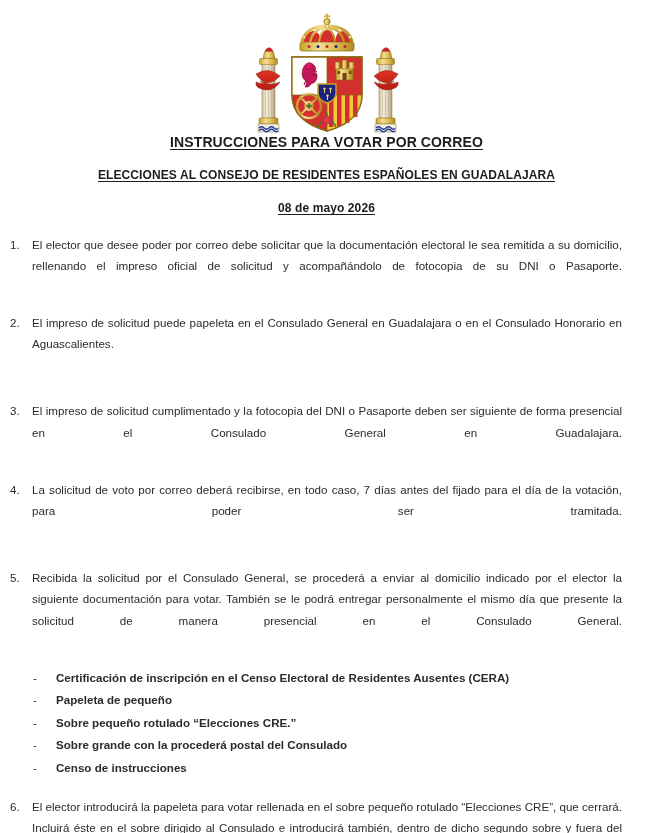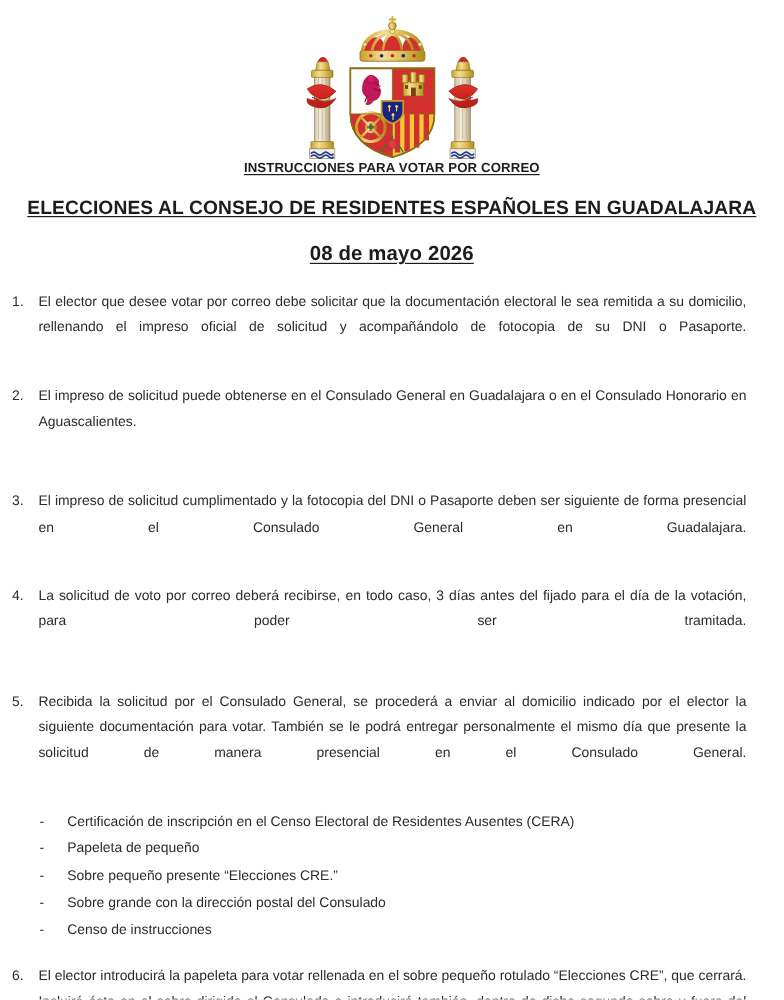--- a/index.html
+++ b/index.html
@@ -38,33 +38,33 @@
     display: block;
   }
 
   
   .headings {
     margin-top: 2px;
     text-align: center;
   }
   .heading {
     font-weight: bold;
-    font-size: 11px;
+    font-size: 14px;
     letter-spacing: 0.1px;
     color: #1c1c1c;
     margin: 0;
     line-height: 1.2;
   }
   .heading span.u {
     text-decoration: underline;
     text-underline-offset: 2px;
   }
   .h-title   { margin-top: 6px; }
-  .h-sub     { margin-top: 17px; font-size: 16px; }
-  .h-date    { margin-top: 19px; font-size: 17px; }
+  .h-sub     { margin-top: 17px; font-size: 12px; }
+  .h-date    { margin-top: 19px; font-size: 12px; }
 
   
   .content {
     margin-top: 18px;
     padding: 0 31px 0 10px;
   }
 
   .item {
     display: flex;
     align-items: flex-start;
@@ -104,20 +104,21 @@
     align-items: flex-start;
     font-size: 11.6px;
     line-height: 1.95;
   }
   .bullet .dash {
     flex: 0 0 23px;
     text-align: left;
   }
   .bullet .btxt {
     flex: 1 1 auto;
+    font-weight: bold;
   }
 
   .spacer-sm { height: 10px; }
 </style>
 </head>
 <body>
 
 <div class="page">
 
   <div class="emblem-wrap">
@@ -273,59 +274,59 @@
     </p>
     <p class="heading h-date">
       <span class="u">08 de mayo 2026</span>
     </p>
   </div>
 
   <div class="content">
 
     <div class="item">
       <div class="num">1.</div>
-      <div class="txt">El elector que desee votar por correo debe solicitar que la documentación electoral le sea remitida a su domicilio, rellenando el impreso oficial de solicitud y acompañándolo de fotocopia de su DNI o Pasaporte.</div>
+      <div class="txt">El elector que desee poder por correo debe solicitar que la documentación electoral le sea remitida a su domicilio, rellenando el impreso oficial de solicitud y acompañándolo de fotocopia de su DNI o Pasaporte.</div>
     </div>
 
     <div class="item">
       <div class="num">2.</div>
-      <div class="txt">El impreso de solicitud puede obtenerse en el Consulado General en Guadalajara o en el Consulado Honorario en Aguascalientes.</div>
+      <div class="txt">El impreso de solicitud puede papeleta en el Consulado General en Guadalajara o en el Consulado Honorario en Aguascalientes.</div>
     </div>
 
     <div class="item gap-before">
       <div class="num">3.</div>
       <div class="txt">El impreso de solicitud cumplimentado y la fotocopia del DNI o Pasaporte deben ser siguiente de forma presencial en el Consulado General en Guadalajara.</div>
     </div>
 
     <div class="item">
       <div class="num">4.</div>
-      <div class="txt">La solicitud de voto por correo deberá recibirse, en todo caso, 3 días antes del fijado para el día de la votación, para poder ser tramitada.</div>
+      <div class="txt">La solicitud de voto por correo deberá recibirse, en todo caso, 7 días antes del fijado para el día de la votación, para poder ser tramitada.</div>
     </div>
 
     <div class="item gap-before">
       <div class="num">5.</div>
       <div class="txt">Recibida la solicitud por el Consulado General, se procederá a enviar al domicilio indicado por el elector la siguiente documentación para votar. También se le podrá entregar personalmente el mismo día que presente la solicitud de manera presencial en el Consulado General.</div>
     </div>
 
     <div class="bullets">
       <div class="bullet">
         <span class="dash">-</span>
         <span class="btxt">Certificación de inscripción en el Censo Electoral de Residentes Ausentes (CERA)</span>
       </div>
       <div class="bullet">
         <span class="dash">-</span>
         <span class="btxt">Papeleta de pequeño</span>
       </div>
       <div class="bullet">
         <span class="dash">-</span>
-        <span class="btxt">Sobre pequeño presente “Elecciones CRE.”</span>
-      </div>
-      <div class="bullet">
-        <span class="dash">-</span>
-        <span class="btxt">Sobre grande con la dirección postal del Consulado</span>
+        <span class="btxt">Sobre pequeño rotulado “Elecciones CRE.”</span>
+      </div>
+      <div class="bullet">
+        <span class="dash">-</span>
+        <span class="btxt">Sobre grande con la procederá postal del Consulado</span>
       </div>
       <div class="bullet">
         <span class="dash">-</span>
         <span class="btxt">Censo de instrucciones</span>
       </div>
     </div>
 
     <div class="spacer-sm"></div>
 
     <div class="item">

